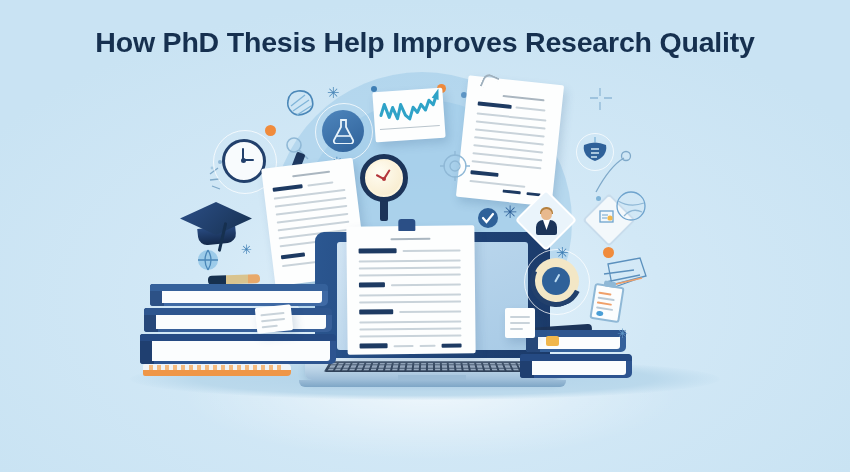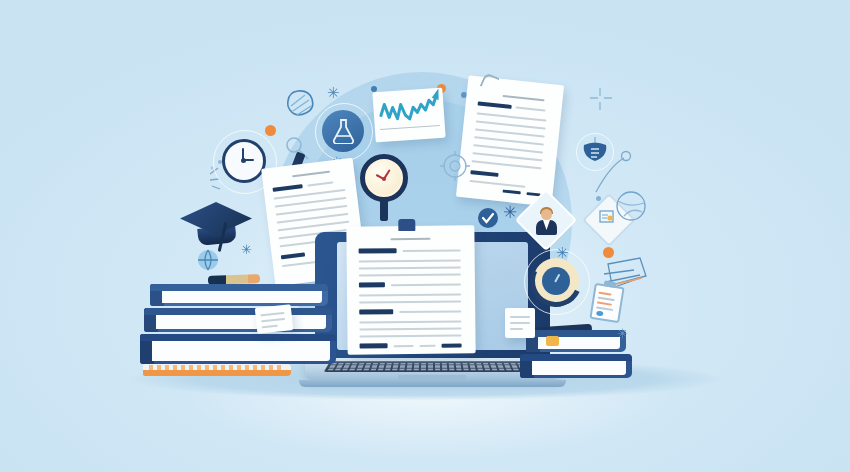--- a/index.html
+++ b/index.html
@@ -209,20 +209,21 @@
   .torso{position:absolute;left:12px;top:22px;width:21px;height:15px;border-radius:7px 7px 2px 2px;background:#1c3459;}
   .shirt{position:absolute;left:19px;top:22px;width:7px;height:10px;background:#ffffff;clip-path:polygon(50% 0,100% 0,50% 100%,0 0);}
   
   .lineart{position:absolute;stroke:#7fa9c9;fill:none;stroke-width:1.3;}
 </style>
 </head>
 <body>
 
 <div id="stage">
 
+  <div class="title">How PhD Thesis Help Improves Research Quality</div>
 
   <div class="backdrop-circle"></div>
   <div class="backdrop-circle2"></div>
   <div class="glow"></div>
   <div class="floor-shadow"></div>
 
   <svg class="pc" style="left:206px;top:150px;width:40px;height:50px;">
     <path class="lineart" d="M4 24 l8 -6 M4 30 l9 -1 M6 36 l8 3"></path>
     <circle cx="14" cy="12" r="2" fill="#8fb8d6"></circle>
     <circle cx="6" cy="18" r="1.4" fill="#a8cbe3"></circle>

